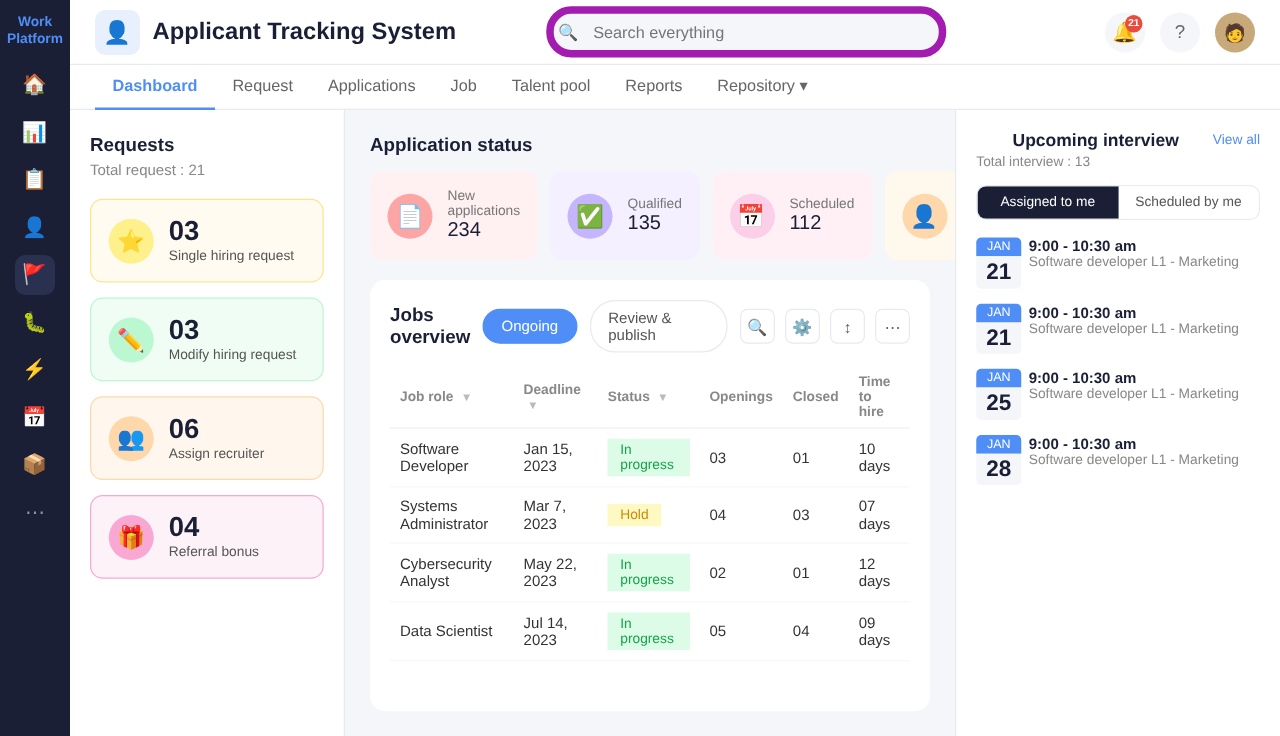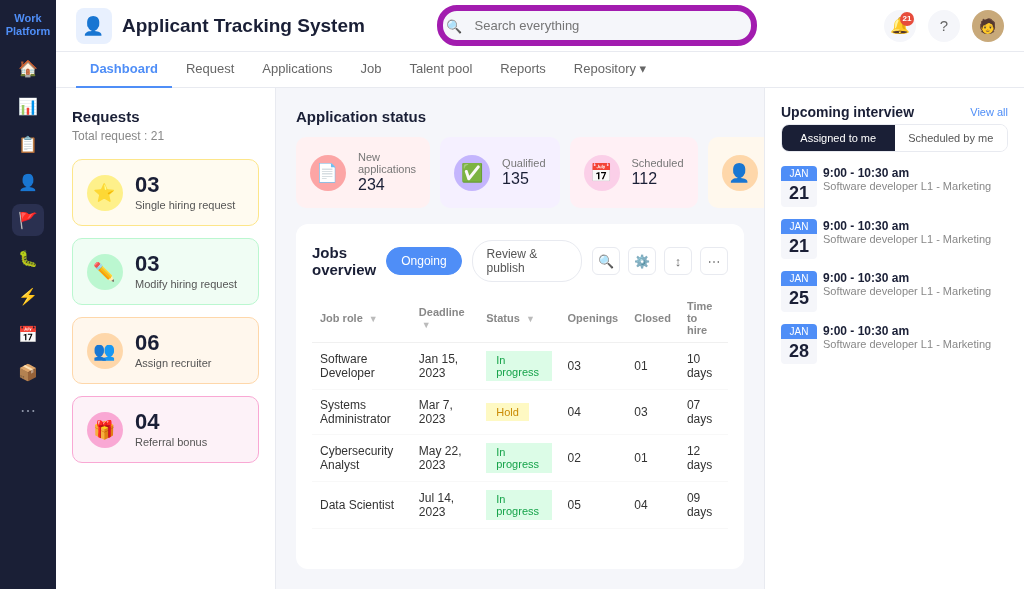--- a/index.html
+++ b/index.html
@@ -90,21 +90,21 @@
     .jobs-table { width: 100%; border-collapse: collapse; }
     .jobs-table th { font-size: 11px; color: #888; font-weight: 600; text-align: left; padding: 6px 8px; border-bottom: 1px solid #f0f0f0; }
     .jobs-table td { font-size: 12px; color: #333; padding: 8px 8px; border-bottom: 1px solid #f8f8f8; }
     .jobs-table th .sort-arrow { font-size: 9px; color: #bbb; margin-left: 3px; }
     .status-badge { display: inline-block; padding: 3px 10px; border-radius: 0; font-size: 11px; font-weight: 500; }
     .status-badge.inprogress { background: #dcfce7; color: #16a34a; }
     .status-badge.hold { background: #fef9c3; color: #ca8a04; }
 
     
     .right-panel { width: 260px; background: #fff; border-left: 1px solid #e8eaf0; padding: 16px; flex-shrink: 0; overflow-y: auto; }
-    .right-panel-header { display: flex; align-items: center; justify-content: space-between; margin-bottom: 4px; }
+    .right-panel-header { display: flex; align-items: center; justify-content: space-between; margin-bottom: 4px; margin-left: 29px; }
     .right-panel-title { font-size: 14px; font-weight: 700; color: #1a1f36; }
     .view-all { font-size: 11px; color: #4f8ef7; cursor: pointer; }
     .right-panel-sub { font-size: 11px; color: #888; margin-bottom: 12px; }
     .toggle-tabs { display: flex; border-radius: 8px; border: 1px solid #e8eaf0; overflow: hidden; margin-bottom: 14px; }
     .toggle-tab { flex: 1; padding: 7px 10px; font-size: 11px; text-align: center; cursor: pointer; background: #fff; color: #555; border: none; }
     .toggle-tab.active { background: #1a1f36; color: #fff; }
     .interview-item { display: flex; align-items: flex-start; gap: 6px; margin-bottom: 12px; }
     .interview-date { width: 36px; text-align: center; flex-shrink: 0; }
     .interview-date .month { font-size: 10px; background: #4f8ef7; color: #fff; border-radius: 4px 4px 0 0; padding: 2px 4px; text-align: center; text-transform: uppercase; }
     .interview-date .day { font-size: 18px; font-weight: 700; color: #1a1f36; background: #f5f6fa; border-radius: 0 0 4px 4px; text-align: center; padding: 2px 0; line-height: 1.2; }
@@ -296,20 +296,21 @@
           </tbody>
         </table>
       </div>
     </div>
 
     <div class="right-panel">
       <div class="right-panel-header">
         <div class="right-panel-title">Upcoming interview</div>
         <div class="view-all">View all</div>
       </div>
+      <div class="right-panel-sub">Total interview : 13</div>
 
       <div class="toggle-tabs">
         <div class="toggle-tab active">Assigned to me</div>
         <div class="toggle-tab">Scheduled by me</div>
       </div>
 
       <div class="interview-item">
         <div class="interview-date">
           <div class="month">Jan</div>
           <div class="day">21</div>

